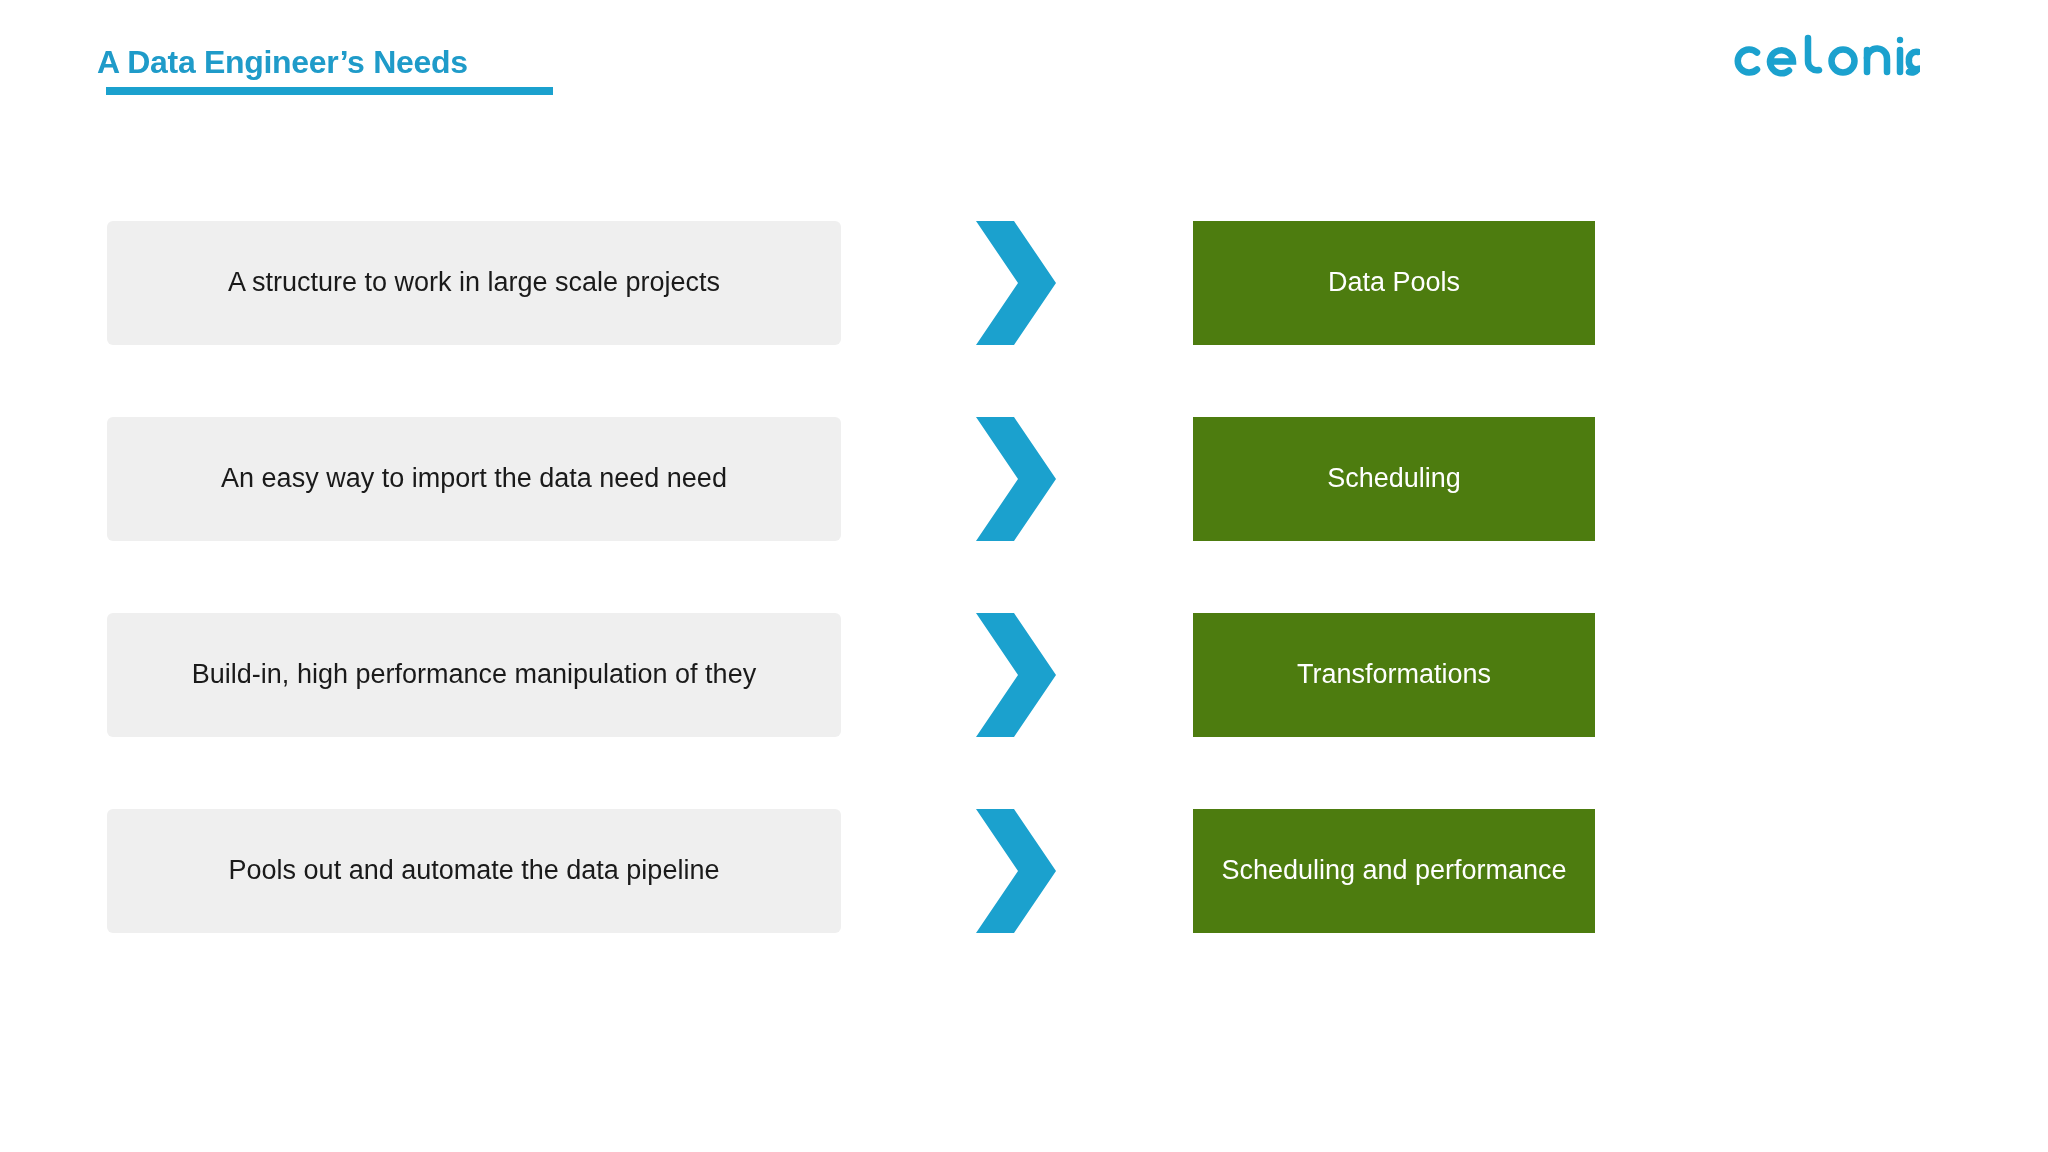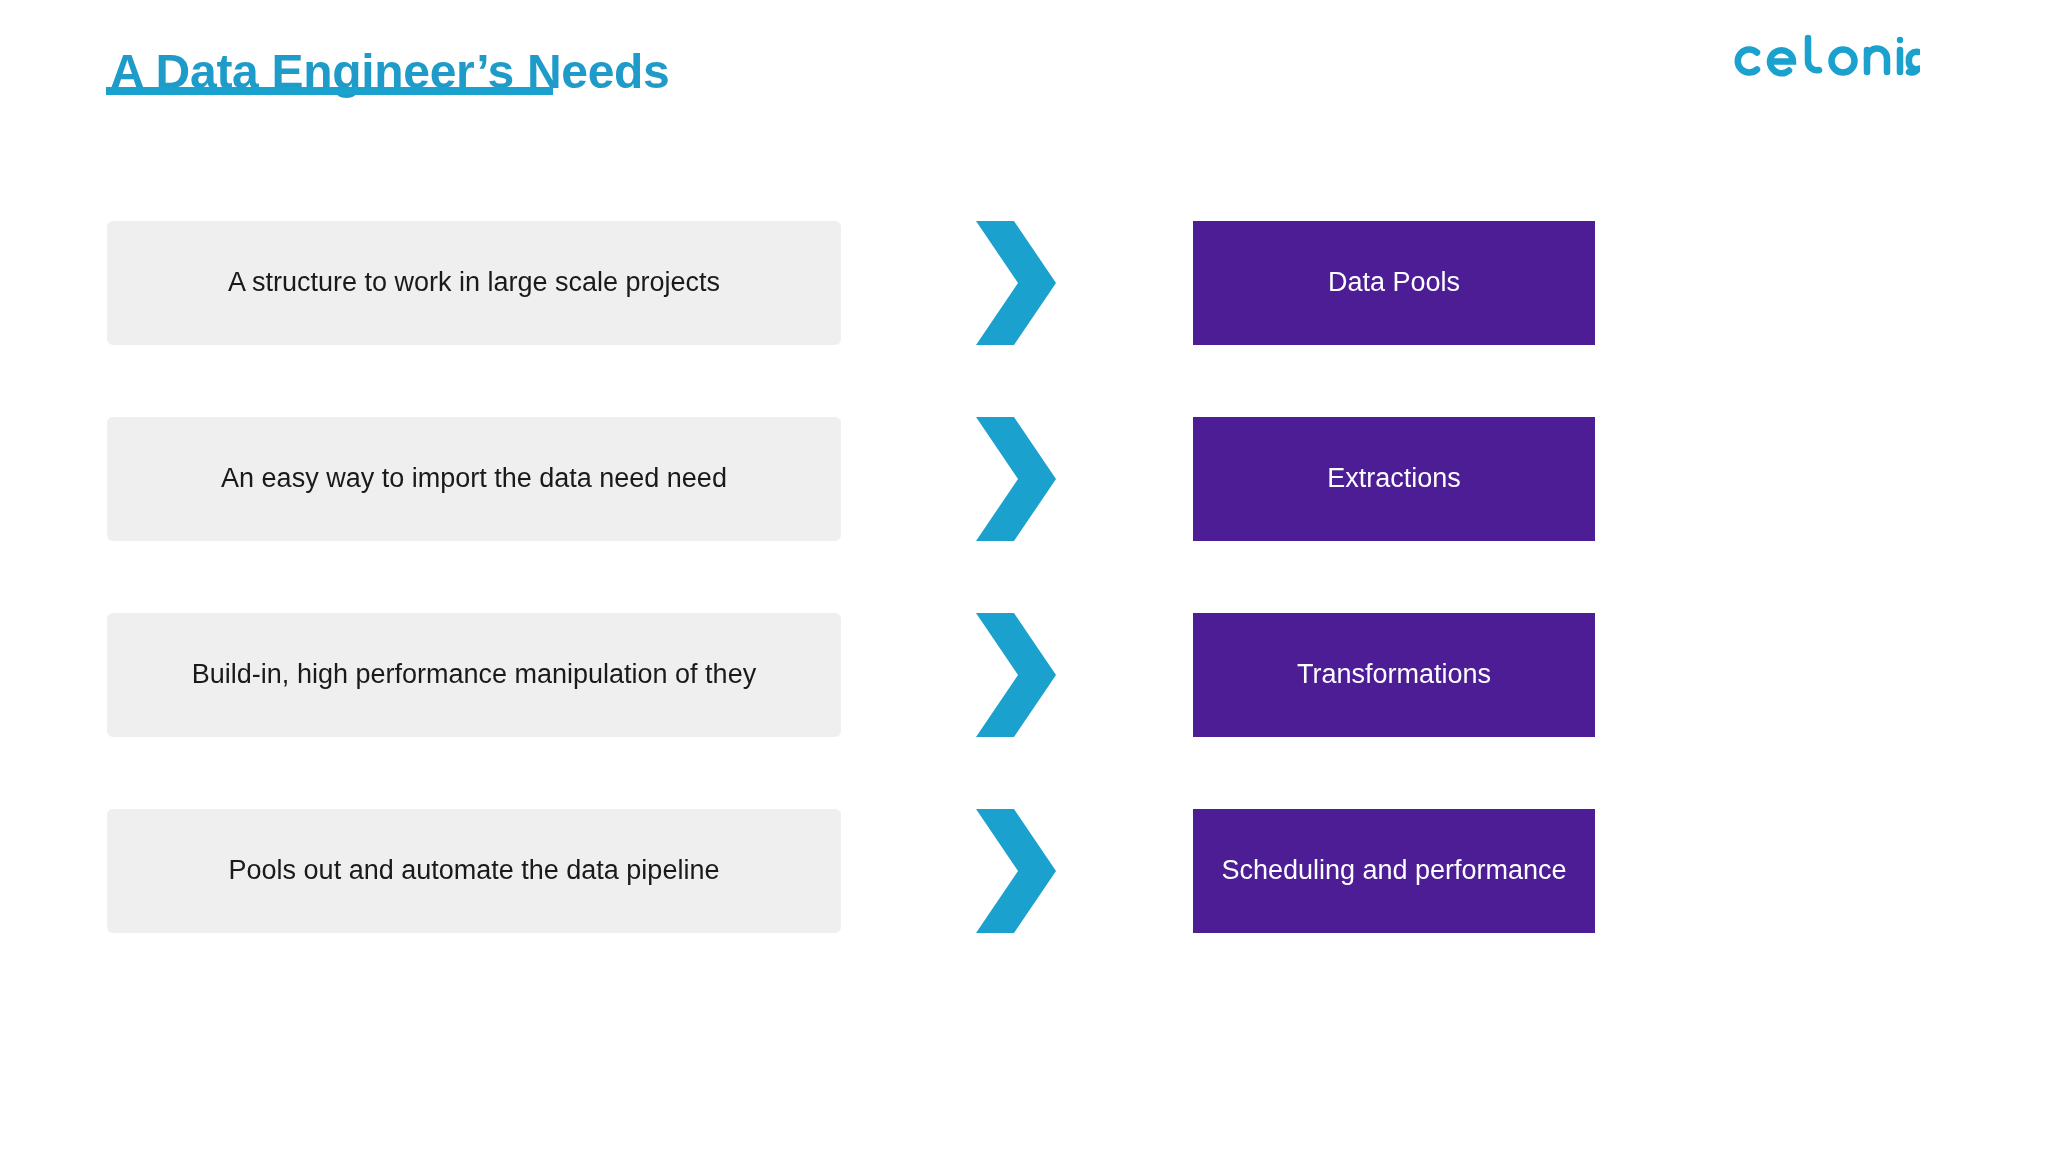--- a/index.html
+++ b/index.html
@@ -18,23 +18,23 @@
   .slide {
     position: relative;
     width: 2048px;
     height: 1152px;
     background: #ffffff;
   }
 
   
   .slide-title {
     position: absolute;
-    left: 110px;
+    left: 97px;
     top: 44px;
-    font-size: 48px;
+    font-size: 32px;
     font-weight: bold;
     color: #1F9BC9;
     letter-spacing: -0.3px;
     white-space: nowrap;
   }
   .title-rule {
     position: absolute;
     left: 106px;
     top: 87px;
     width: 447px;
@@ -96,21 +96,21 @@
     height: 124px;
   }
   .chevron svg { display: block; width: 92px; height: 124px; }
 
   .cap-box {
     position: absolute;
     left: 1193px;
     top: 0;
     width: 402px;
     height: 124px;
-    background: #4c1d95;
+    background: #4d7c0f;
     display: flex;
     align-items: center;
     justify-content: center;
     box-sizing: border-box;
     padding: 0 16px;
   }
   .cap-text {
     font-size: 27px;
     color: #FFFFFF;
     text-align: center;
@@ -167,21 +167,21 @@
     <div class="row">
       <div class="need-box">
         <span class="need-text">An easy way to import the data need need</span>
       </div>
       <div class="chevron">
         <svg viewBox="0 0 92 124" aria-hidden="true">
           <polygon points="6,0 44,0 86,62 44,124 6,124 48,62" fill="#1BA1CE"></polygon>
         </svg>
       </div>
       <div class="cap-box">
-        <span class="cap-text">Extractions</span>
+        <span class="cap-text">Scheduling</span>
       </div>
     </div>
 
     <div class="row">
       <div class="need-box">
         <span class="need-text">Build-in, high performance manipulation of they</span>
       </div>
       <div class="chevron">
         <svg viewBox="0 0 92 124" aria-hidden="true">
           <polygon points="6,0 44,0 86,62 44,124 6,124 48,62" fill="#1BA1CE"></polygon>

